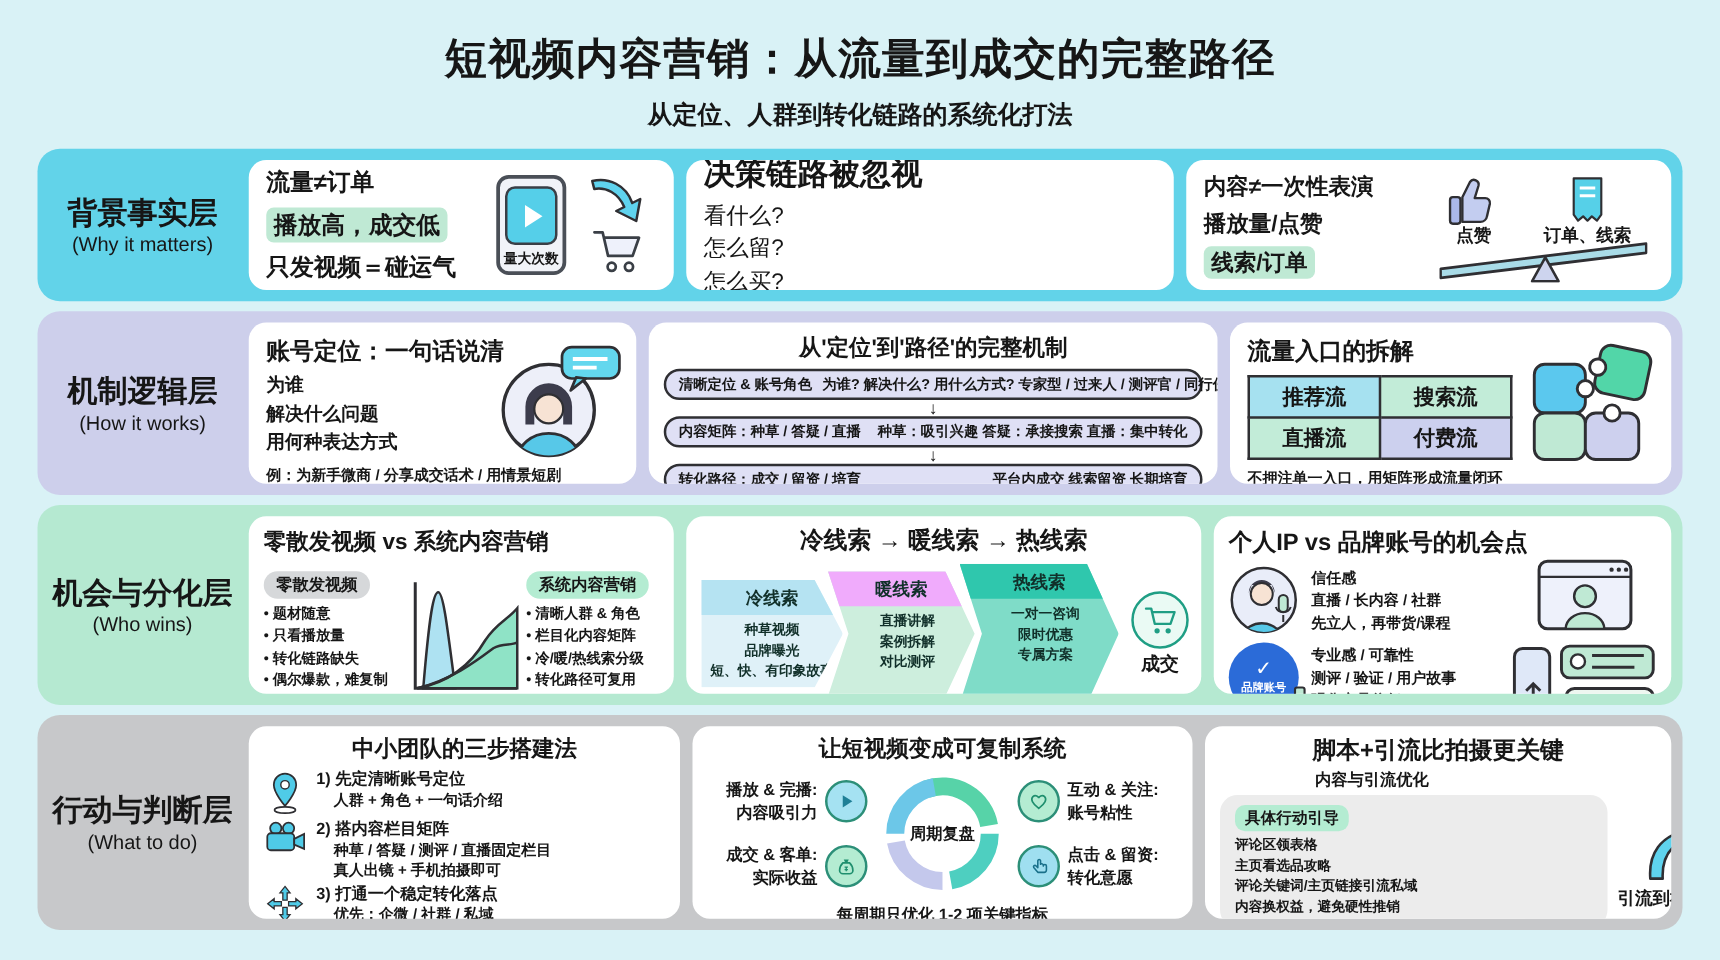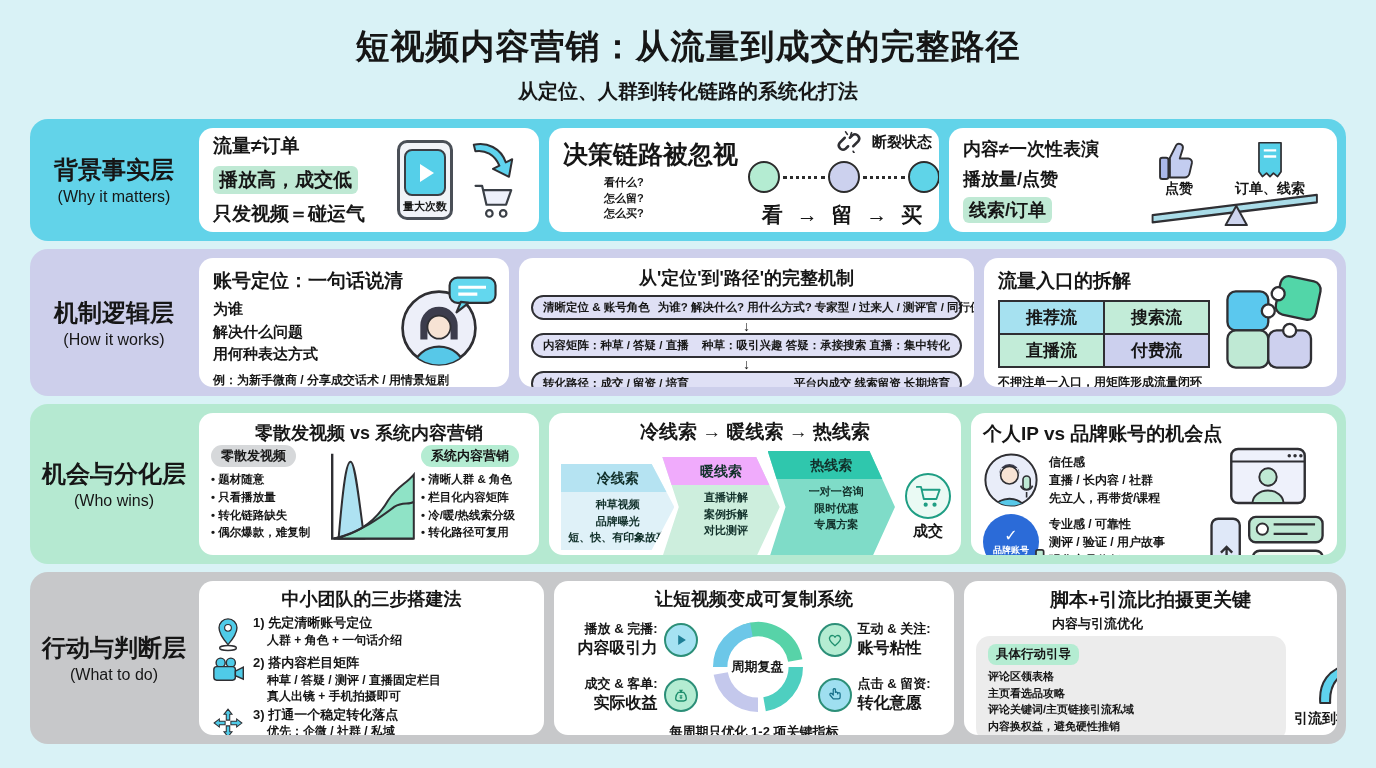--- a/index.html
+++ b/index.html
@@ -35,21 +35,21 @@
            display:flex; flex-direction:column; align-items:center; justify-content:flex-start; padding:6px 3px 3px 3px; }
   .phone-screen { width:42px; height:52px; background:#55cfe9; border:2px solid #3a3f46; border-radius:8px;
                   display:flex; align-items:center; justify-content:center; }
   .play-tri { width:0; height:0; border-left:14px solid #ffffff; border-top:9px solid transparent; border-bottom:9px solid transparent; margin-left:4px; }
   .phone-label { font-size:11px; font-weight:bold; margin-top:3px; white-space:nowrap; }
   .c11-right { flex:0 0 64px; display:flex; flex-direction:column; align-items:center; justify-content:space-between; padding:2px 0; }
 
   .c12 { flex:0 0 390px; display:flex; gap:10px; }
   .c12-left { flex:0 0 150px; display:flex; flex-direction:column; justify-content:center; }
   .c12-title { font-size:25px; font-weight:bold; margin-bottom:4px; white-space:nowrap; }
-  .c12-q { font-size:11px; font-weight:bold; line-height:1.45;margin-left:41px; }
+  .c12-q { font-size:18px; font-weight:normal; line-height:1.45; }
   .c12-right { flex:1; display:flex; flex-direction:column; align-items:center; justify-content:center; gap:8px; }
   .broken-row { display:flex; align-items:center; gap:6px; font-size:15px; font-weight:bold; align-self:flex-end; margin-right:8px; }
   .chain { display:flex; align-items:center; }
   .dot { width:32px; height:32px; border:2px solid #2c2c2c; border-radius:50%; }
   .dot-g { background:#b4ecd2; } .dot-p { background:#ccd1ee; } .dot-b { background:#5fd4e8; }
   .dotted { width:42px; border-top:3px dotted #2c2c2c; margin:0 3px; }
   .flow-text { font-size:21px; font-weight:bold; letter-spacing:4px; }
 
   .c13 { flex:1; display:flex; gap:6px; }
   .c13-text { flex:0 0 175px; display:flex; flex-direction:column; justify-content:center; gap:6px; }
@@ -79,21 +79,21 @@
   .c23-left { flex:1; }
   .c23-title { font-size:19px; font-weight:bold; margin-bottom:6px; white-space:nowrap; }
   .flow-table { border-collapse:collapse; width:212px; }
   .flow-table td { border:2px solid #2f2f33; width:106px; height:33px; text-align:center; font-size:17px; font-weight:bold; }
   .cell-rec { background:#a6e1f0; } .cell-sea { background:#c2ecd8; } .cell-live { background:#c2ecd8; } .cell-pay { background:#ccd0ee; }
   .c23-caption { font-size:12px; font-weight:bold; margin-top:6px; white-space:nowrap; }
   .c23-puzzle { flex:0 0 108px; display:flex; align-items:center; justify-content:center; }
 
   
   .c31 { flex:0 0 340px; padding:8px 12px; }
-  .c31-title { text-align:center; font-size:18px; font-weight:bold; margin-bottom:0; white-space:nowrap; }
+  .c31-title { text-align:left; font-size:18px; font-weight:bold; margin-bottom:12px; white-space:nowrap; }
   .c31-cols { display:flex; gap:4px; }
   .c31-col { flex:1; }
   .badge { display:inline-block; border-radius:12px; padding:2px 10px; font-size:13px; font-weight:bold; margin-bottom:4px; white-space:nowrap; }
   .badge-gray { background:#d6d8da; } .badge-green { background:#b4ecd2; }
   .blist { list-style:none; }
   .blist li { font-size:11.5px; font-weight:bold; line-height:1.55; white-space:nowrap; }
   .blist li::before { content:"• "; }
   .c31-chart { flex:0 0 96px; display:flex; align-items:flex-end; }
 
   .c32 { flex:0 0 412px; padding:6px 10px; }
@@ -136,21 +136,21 @@
   .step-sub { font-size:12px; font-weight:bold; line-height:1.35; padding-left:14px; }
 
   .c42 { flex:0 0 400px; padding:6px 10px; }
   .c42-title { text-align:center; font-size:18px; font-weight:bold; margin-bottom:2px; }
   .cycle-wrap { display:flex; align-items:center; justify-content:center; gap:6px; }
   .m-col { display:flex; flex-direction:column; gap:16px; }
   .metric { display:flex; align-items:center; gap:6px; }
   .m-col-left .metric { justify-content:flex-end; }
   .m-txt-l { text-align:right; }
   .m-label { font-size:13px; font-weight:bold; white-space:nowrap; }
-  .m-desc { font-size:16px; font-weight:bold; white-space:nowrap; }
+  .m-desc { font-size:13px; font-weight:bold; white-space:nowrap; }
   .m-ic { width:34px; height:34px; border:2px solid #2c8f78; border-radius:50%; display:flex; align-items:center; justify-content:center; flex:0 0 34px; }
   .m-ic-play { background:#a5e2f2; } .m-ic-heart { background:#b4ecd2; } .m-ic-money { background:#b4ecd2; } .m-ic-click { background:#9fdff0; }
   .ring-box { position:relative; width:108px; height:108px; flex:0 0 108px; }
   .ring-center { position:absolute; left:0; top:0; width:108px; height:108px; display:flex; align-items:center; justify-content:center;
                  font-size:13px; font-weight:bold; }
   .c42-footer { text-align:center; font-size:13px; font-weight:bold; margin-top:2px; }
 
   .c43 { flex:1; padding:6px 12px; }
   .c43-title { text-align:center; font-size:19px; font-weight:bold; margin-bottom:2px; }
   .c43-paneltitle { font-size:13px; font-weight:bold; margin:0 0 3px 76px; }
@@ -199,38 +199,20 @@
         </svg>
       </div>
     </div>
 
     <div class="card c12">
       <div class="c12-left">
         <div class="c12-title">决策链路被忽视</div>
         <div class="c12-q">看什么?</div>
         <div class="c12-q">怎么留?</div>
         <div class="c12-q">怎么买?</div>
-      </div>
-      <div class="c12-right">
-        <div class="broken-row">
-          <svg width="34" height="22" viewBox="0 0 40 26">
-            <path d="M15 8 L9 14 a5 5 0 0 0 7 7 l3 -3" fill="none" stroke="#2f2f33" stroke-width="3" stroke-linecap="round"></path>
-            <path d="M25 18 L31 12 a5 5 0 0 0 -7 -7 l-3 3" fill="none" stroke="#2f2f33" stroke-width="3" stroke-linecap="round"></path>
-            <path d="M18 4 l-2 -3 M22 5 l1 -3 M25 24 l1 2" stroke="#2f2f33" stroke-width="2" stroke-linecap="round"></path>
-          </svg>
-          <span>断裂状态</span>
-        </div>
-        <div class="chain">
-          <span class="dot dot-g"></span>
-          <span class="dotted"></span>
-          <span class="dot dot-p"></span>
-          <span class="dotted"></span>
-          <span class="dot dot-b"></span>
-        </div>
-        <div class="flow-text">看 → 留 → 买</div>
       </div>
     </div>
 
     <div class="card c13">
       <div class="c13-text">
         <div class="ln">内容≠一次性表演</div>
         <div class="ln">播放量/点赞</div>
         <div class="ln"><span class="hl">线索/订单</span></div>
       </div>
       <div class="c13-vis">

